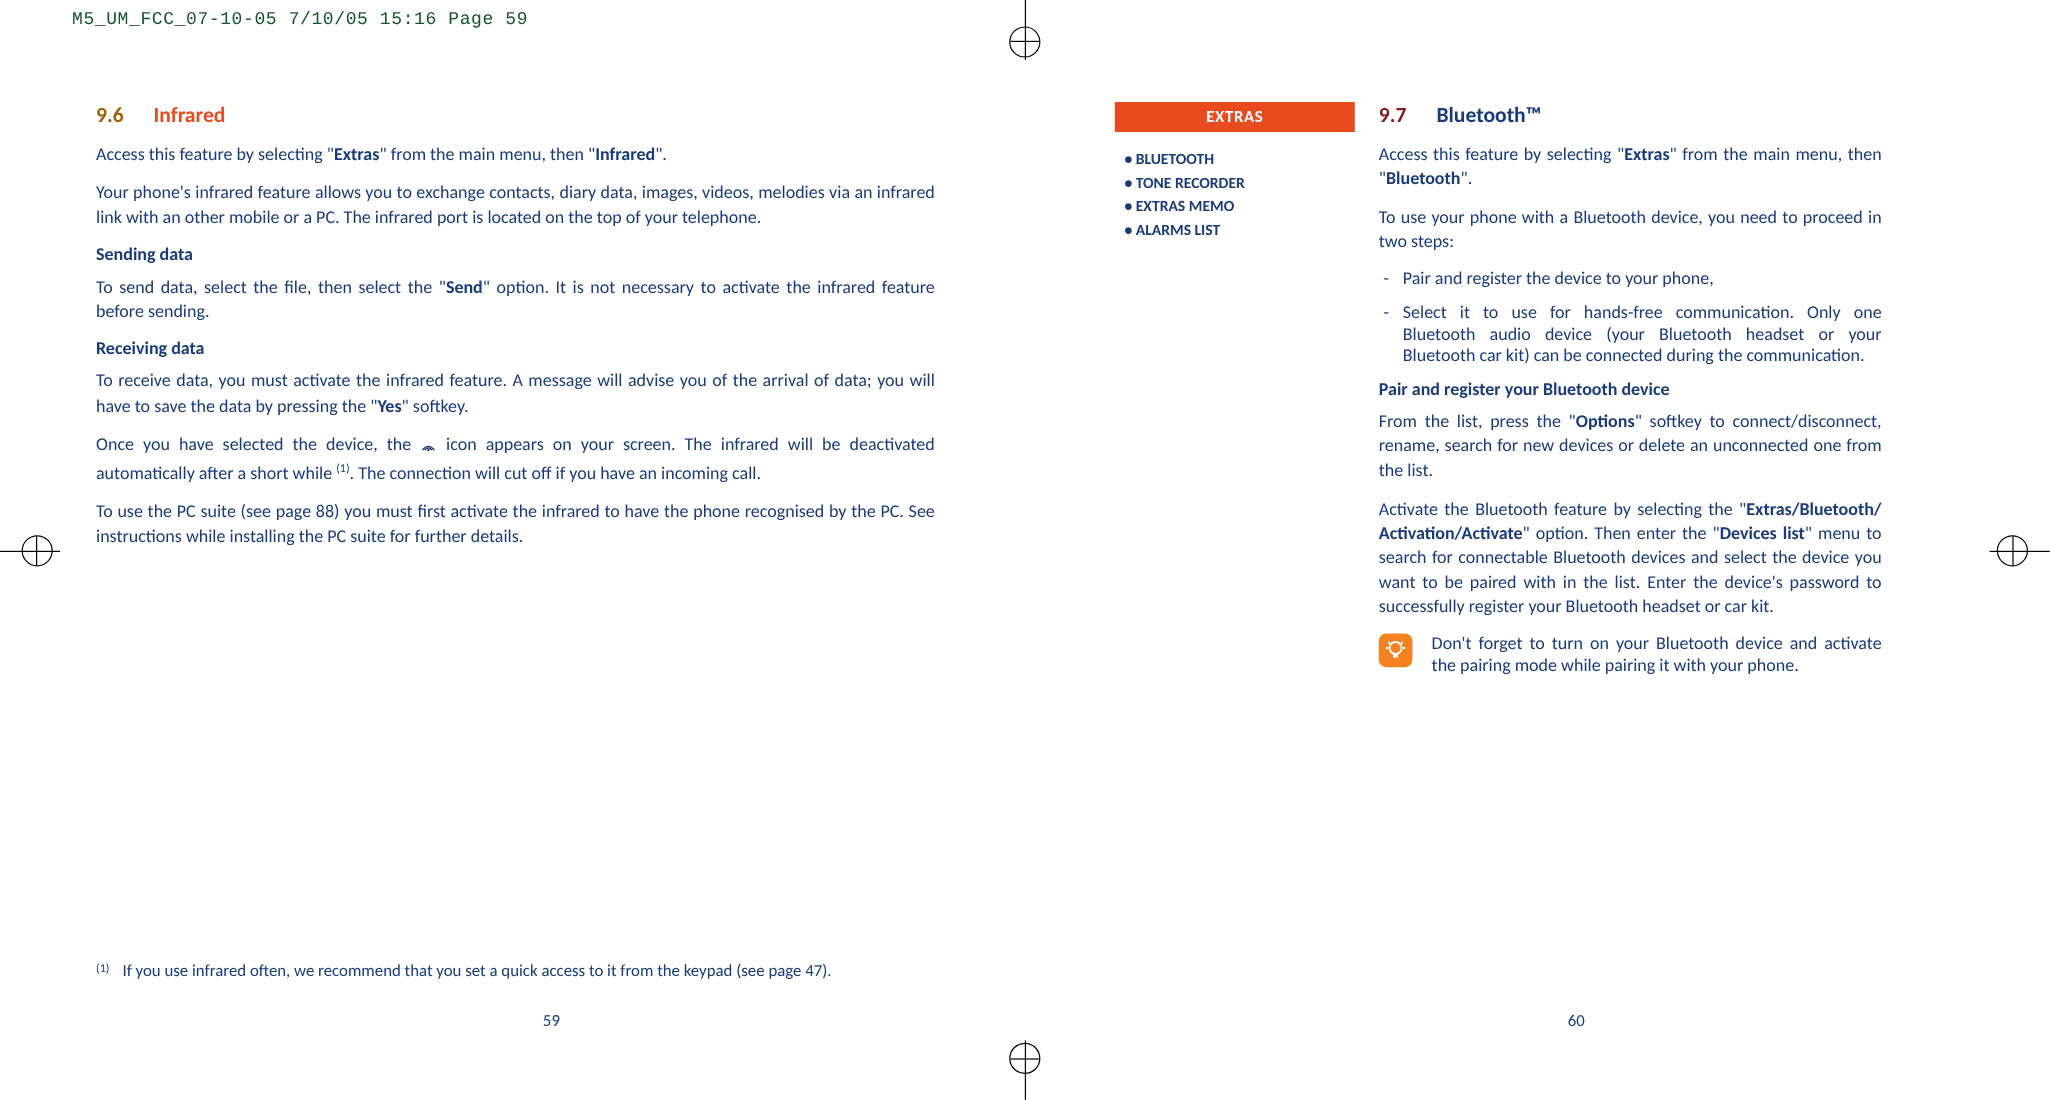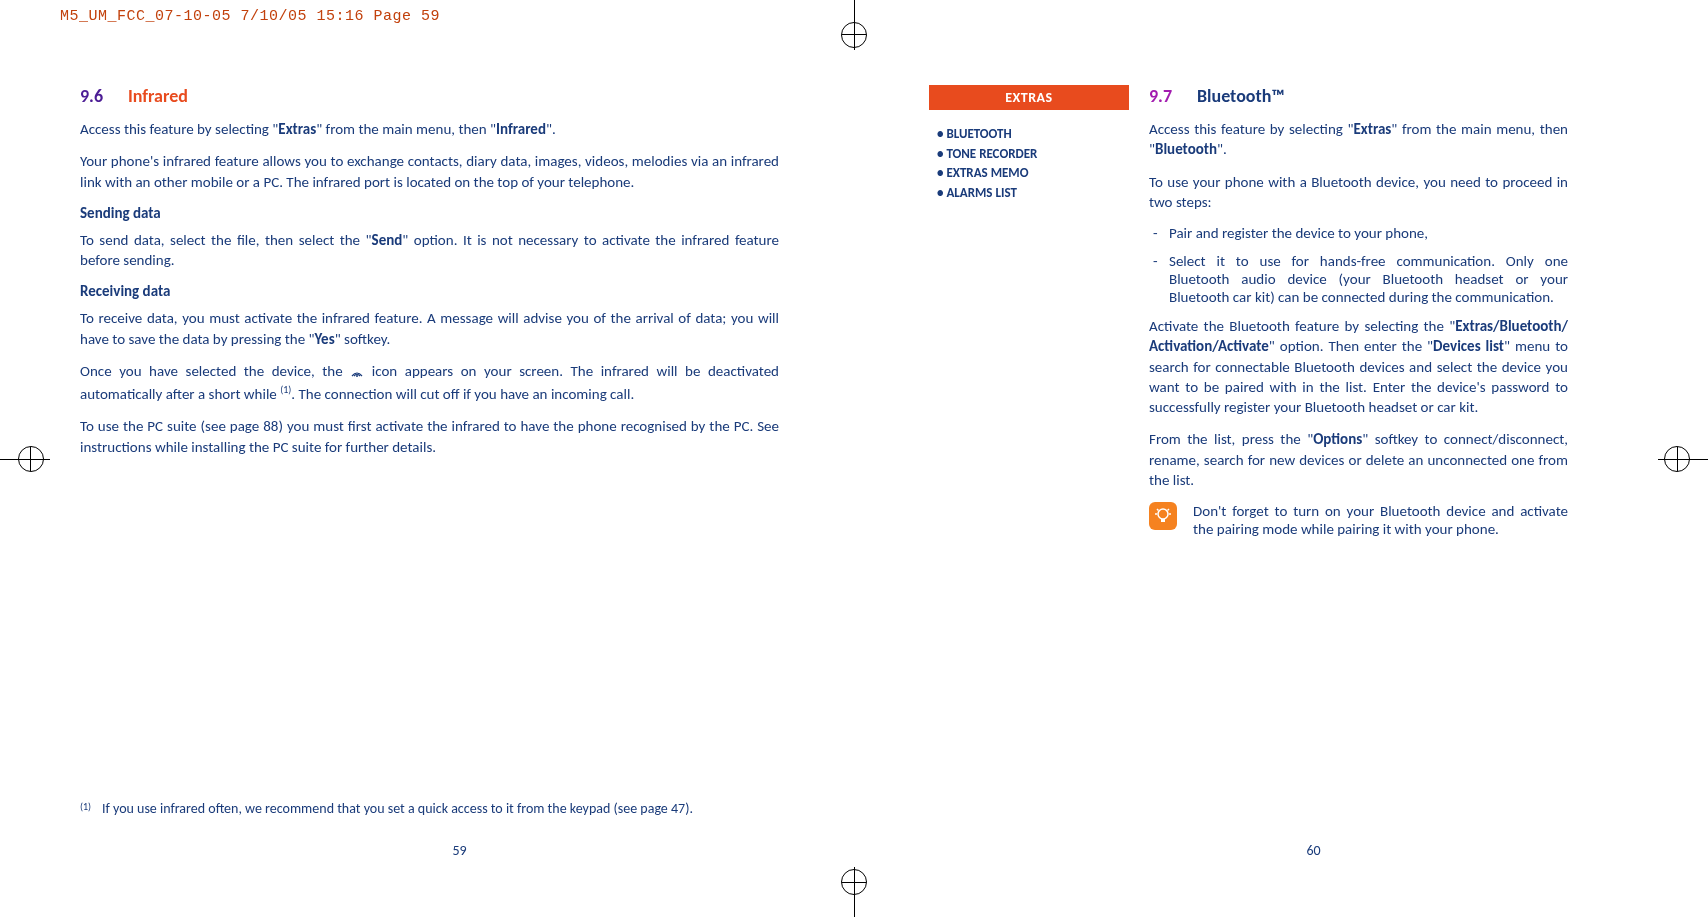--- a/index.html
+++ b/index.html
@@ -12,21 +12,21 @@
     position: relative;
     font-size: 15px;
     color: #1a3b7a;
   }
   .slug {
     position: absolute;
     top: 8px;
     left: 60px;
     font-family: "Courier New", monospace;
     font-size: 15px;
-    color: #c2410c;
+    color: #14532d;
     letter-spacing: 0.5px;
   }
   .top-crop {
     position: absolute;
     top: 0;
     left: 50%;
     transform: translateX(-50%);
     width: 80px;
     height: 50px;
   }
@@ -140,23 +140,23 @@
   .page.right { padding-left: 10px; display: flex; }
   .r-col-left { width: 200px; padding-right: 20px;}
   .r-col-right { flex: 1; padding-right: 60px;}
 
   .section-heading {
     color: #e84b1e;
     font-weight: bold;
     font-size: 18px;
     margin-bottom: 12px;
   }
-  .section-heading .num { display: inline-block; width: 48px; color: #4c1d95;}
+  .section-heading .num { display: inline-block; width: 48px; color: #a16207;}
   .section-heading.blue { color: #1a3b7a; }
-  .section-heading.blue .num { color: #a21caf; }
+  .section-heading.blue .num { color: #7f1d1d; }
 
   p { margin: 0 0 12px 0; line-height: 1.35; text-align: justify;}
   .subhead { font-weight: bold; margin-bottom: 8px;}
   b { font-weight: bold; }
 
   .extras-box {
     background: #e84b1e;
     color: #fff;
     text-align: center;
     font-weight: bold;
@@ -302,24 +302,25 @@
         <div class="bi">
             <div class="dash">-</div>
             <div class="txt">Pair and register the device to your phone,</div>
           </div>
         <div class="bi">
             <div class="dash">-</div>
             <div class="txt">Select it to use for hands-free communication. Only one Bluetooth audio device (your Bluetooth headset or your Bluetooth car kit) can be connected during the communication.</div>
           </div>
       </div>
 
+      <div class="subhead">Pair and register your Bluetooth device</div>
+
+      <p><span>From the list, press the "</span><b>Options</b><span>" softkey to connect/disconnect, rename, search for new devices or delete an unconnected one from the list.</span></p>
 
       <p><span>Activate the Bluetooth feature by selecting the "</span><b>Extras/Bluetooth/ Activation/Activate</b><span>" option. Then enter the "</span><b>Devices list</b><span>" menu to search for connectable Bluetooth devices and select the device you want to be paired with in the list. Enter the device's password to successfully register your Bluetooth headset or car kit.</span></p>
-
-      <p><span>From the list, press the "</span><b>Options</b><span>" softkey to connect/disconnect, rename, search for new devices or delete an unconnected one from the list.</span></p>
 
       <div class="tip-row">
         <div class="tip-icon">
           <svg width="20" height="20" viewBox="0 0 20 20">
               <circle cx="10" cy="8" r="5" fill="none" stroke="#fff" stroke-width="1.5"></circle>
               <rect x="8" y="13" width="4" height="3" fill="#fff"></rect>
               <line x1="2" y1="8" x2="4" y2="8" stroke="#fff" stroke-width="1.5"></line>
               <line x1="16" y1="8" x2="18" y2="8" stroke="#fff" stroke-width="1.5"></line>
               <line x1="4" y1="3" x2="5.5" y2="4.5" stroke="#fff" stroke-width="1.5"></line>
               <line x1="14.5" y1="4.5" x2="16" y2="3" stroke="#fff" stroke-width="1.5"></line>

